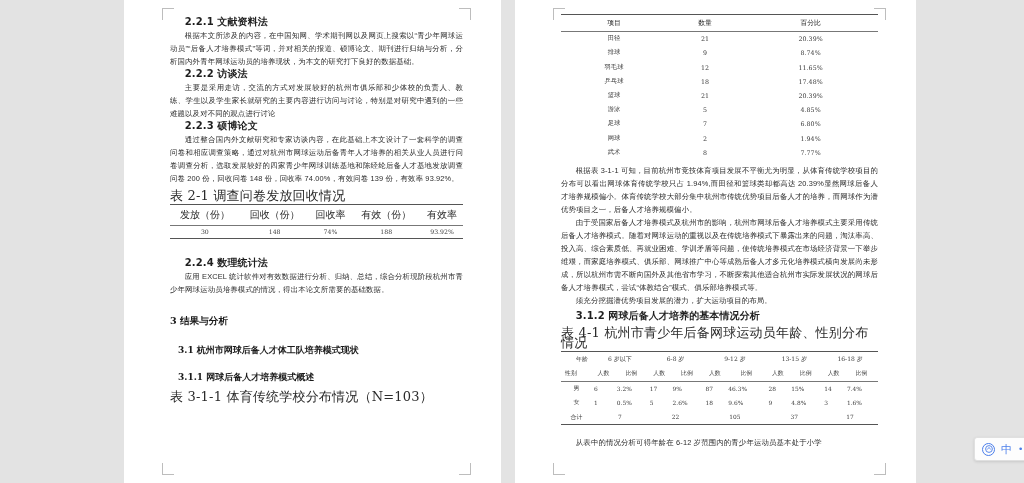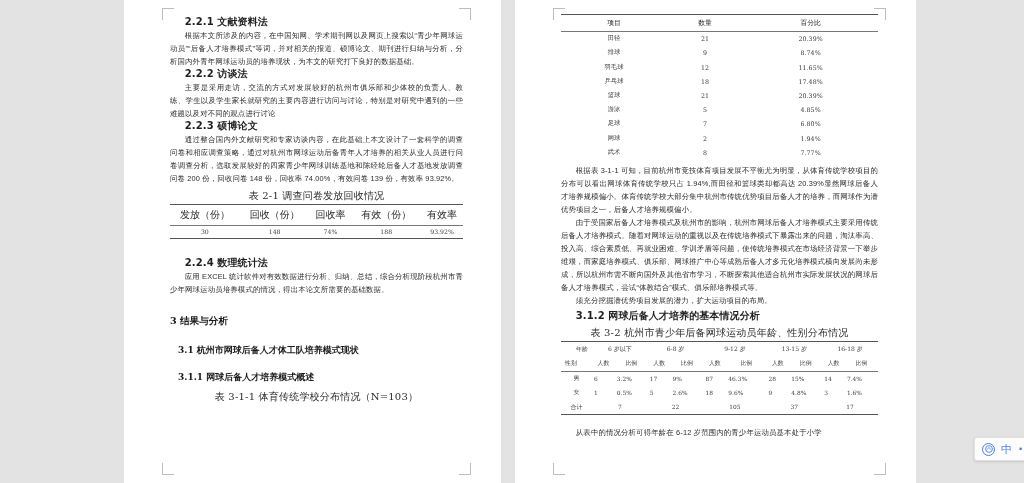--- a/index.html
+++ b/index.html
@@ -87,23 +87,23 @@
     color: #1a1a1a;
     margin: 17px 0 14px 0;
     line-height: 15px;
   }
   .spacer-sm { height: 8px; }
   .spacer-md { height: 13px; }
 
   
   .table-caption {
     font-family: "DejaVu Serif", "Liberation Serif", serif;
-    font-size: 10px;
+    font-size: 13px;
     color: #2b2b2b;
-    text-align: center;
+    text-align: left;
     margin: 6px 0 3px 0;
     line-height: 10px;
     letter-spacing: 0.2px;
   }
   table.doc-table {
     width: 100%;
     border-collapse: collapse;
     font-family: "DejaVu Serif", "Liberation Serif", serif;
     font-size: 6.4px;
     color: #3a3a3a;
@@ -325,21 +325,21 @@
       </table>
 
       <div style="height:5px;"></div>
 
       <p class="para">根据表 3-1-1 可知，目前杭州市竞技体育项目发展不平衡尤为明显，从体育传统学校项目的分布可以看出网球体育传统学校只占 1.94%,而田径和篮球类却都高达 20.39%显然网球后备人才培养规模偏小。体育传统学校大部分集中杭州市传统优势项目后备人才的培养，而网球作为潜优势项目之一，后备人才培养规模偏小。</p>
       <p class="para">由于受国家后备人才培养模式及杭州市的影响，杭州市网球后备人才培养模式主要采用传统后备人才培养模式。随着对网球运动的重视以及在传统培养模式下暴露出来的问题，淘汰率高、投入高、综合素质低、再就业困难、学训矛盾等问题，使传统培养模式在市场经济背景一下举步维艰，而家庭培养模式、俱乐部、网球推广中心等成熟后备人才多元化培养模式横向发展尚未形成，所以杭州市需不断向国外及其他省市学习，不断探索其他适合杭州市实际发展状况的网球后备人才培养模式，尝试“体教结合”模式、俱乐部培养模式等。</p>
       <p class="para">须充分挖掘潜优势项目发展的潜力，扩大运动项目的布局。</p>
 
       <h4 class="head" style="margin-top:3px;">3.1.2 网球后备人才培养的基本情况分析</h4>
 
-      <div class="table-caption">表  3-2    杭州市青少年后备网球运动员年龄、性别分布情况</div>
+      <div class="table-caption">表  4-1    杭州市青少年后备网球运动员年龄、性别分布情况</div>
 
       <table class="doc-table age-table">
         <thead>
           <tr class="toprule">
             <th class="grp" style="text-align:right; padding-right:4px;">年龄</th>
             <th class="grp" colspan="2">6 岁以下</th>
             <th class="grp" colspan="2">6-8 岁</th>
             <th class="grp" colspan="2">9-12 岁</th>
             <th class="grp" colspan="2">13-15 岁</th>
             <th class="grp" colspan="2">16-18 岁</th>

